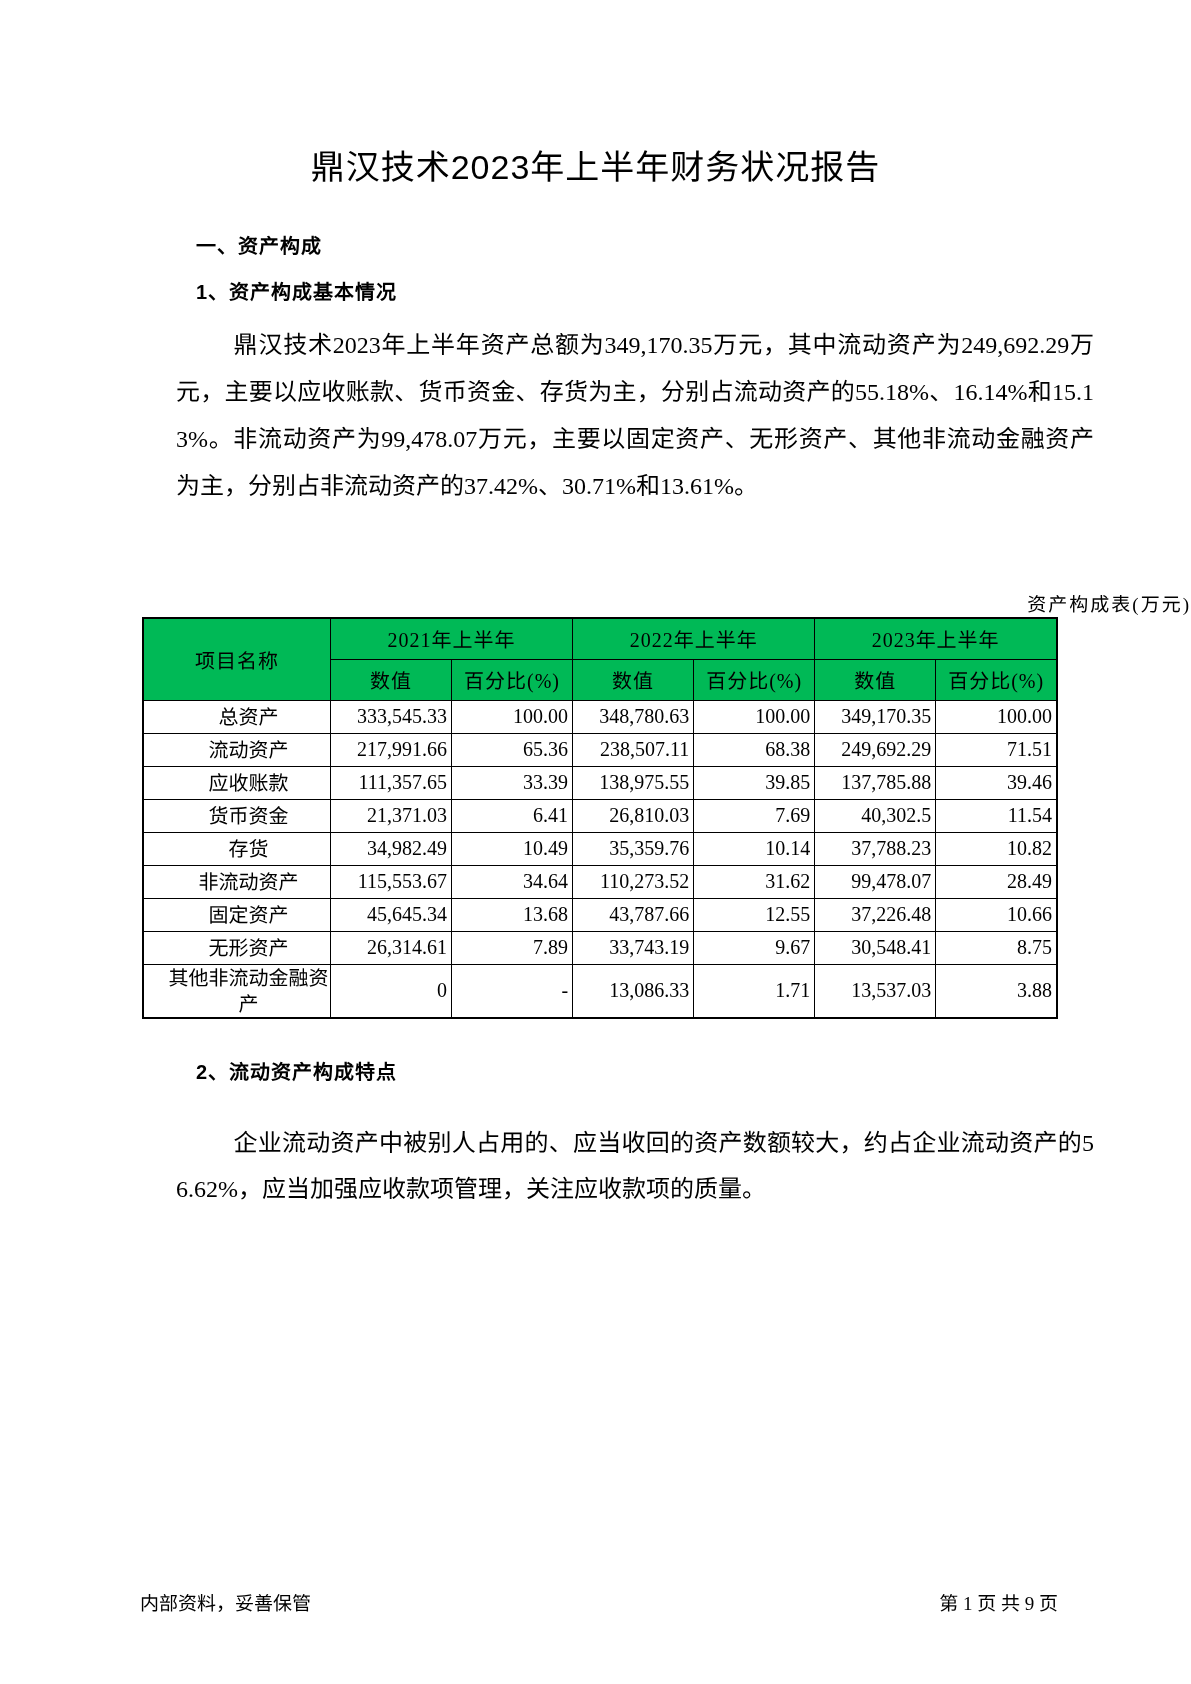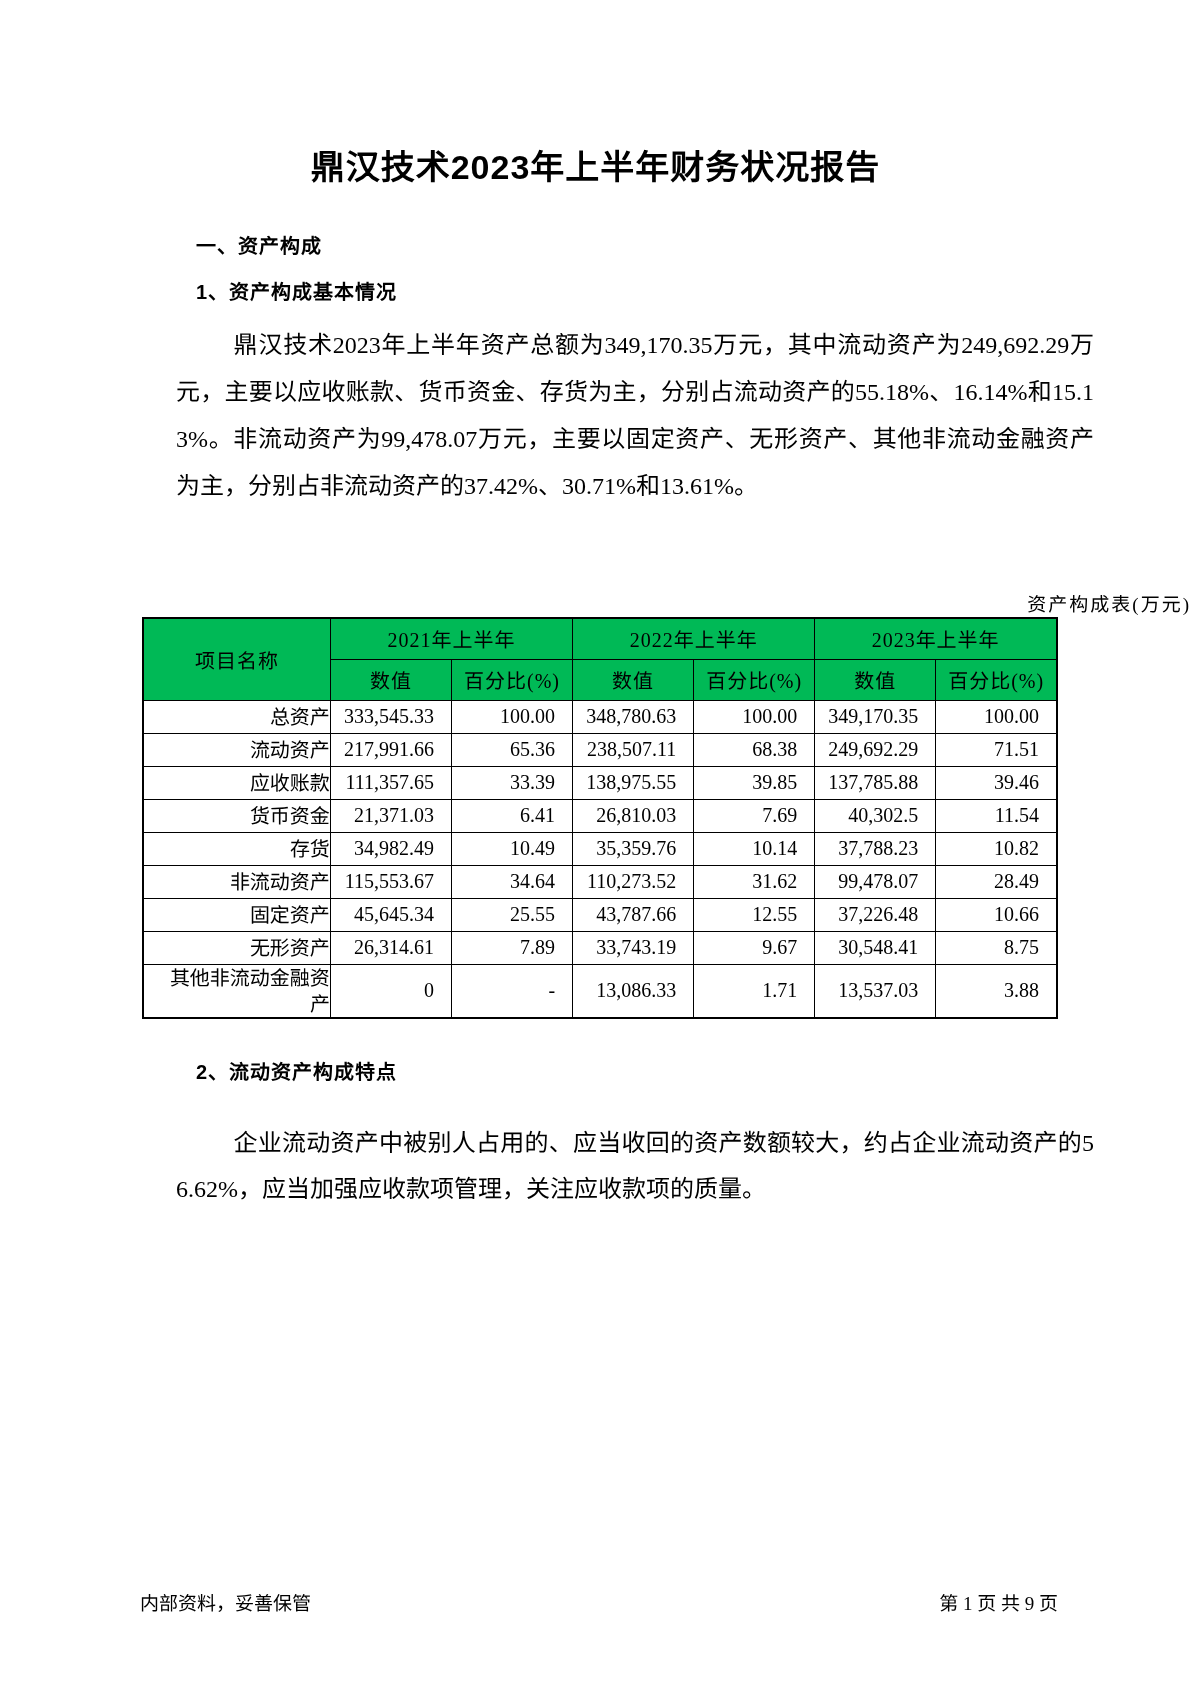--- a/index.html
+++ b/index.html
@@ -9,21 +9,21 @@
     width: 1191px; height: 1684px;
     position: relative;
     font-family: "Liberation Serif", serif;
     color: #000;
     overflow: hidden;
   }
   .page-title {
     position: absolute; top: 140px; left: 0; width: 1191px;
     text-align: center;
     font-family: "Liberation Sans", sans-serif;
-    font-size: 34px; font-weight: 700; letter-spacing: 1px;
+    font-size: 34px; font-weight: 400; letter-spacing: 1px;
   }
   .sec-heading {
     position: absolute; left: 196px;
     font-family: "Liberation Sans", sans-serif;
     font-size: 20px; font-weight: 800; letter-spacing: 1px;
   }
   #h-sec1   { top: 230px; }
   #h-sec1-1 { top: 276px; }
   #h-sec1-2 { top: 1056px; }
   .body-par {
@@ -50,22 +50,22 @@
     font-weight: normal;
     vertical-align: middle;
     overflow: hidden;
   }
   .asset-table thead th {
     background: var(--green);
     height: 41px; text-align: center;
     letter-spacing: 1px;
   }
   .asset-table tbody td { height: 33px; }
-  .c-name { text-align: right; padding-left: 23px; word-break: break-all; line-height: 26px; }
-  .c-num  { text-align: right; padding-right: 17px; }
+  .c-name { text-align: center; padding-left: 23px; word-break: break-all; line-height: 26px; }
+  .c-num  { text-align: right; padding-right: 4px; }
   .col-item { width: 20.5%; }
   .col-val  { width: 13.25%; }
   .footer {
     position: absolute; top: 1588px; left: 140px; width: 918px;
     font-size: 19px;
     display: flex; justify-content: space-between;
   }
 </style>
 </head>
 <body>
@@ -156,21 +156,21 @@
         <td class="c-num">115,553.67</td>
         <td class="c-num">34.64</td>
         <td class="c-num">110,273.52</td>
         <td class="c-num">31.62</td>
         <td class="c-num">99,478.07</td>
         <td class="c-num">28.49</td>
       </tr>
       <tr>
         <td class="c-name">固定资产</td>
         <td class="c-num">45,645.34</td>
-        <td class="c-num">25.55</td>
+        <td class="c-num">13.68</td>
         <td class="c-num">43,787.66</td>
         <td class="c-num">12.55</td>
         <td class="c-num">37,226.48</td>
         <td class="c-num">10.66</td>
       </tr>
       <tr>
         <td class="c-name">无形资产</td>
         <td class="c-num">26,314.61</td>
         <td class="c-num">7.89</td>
         <td class="c-num">33,743.19</td>

